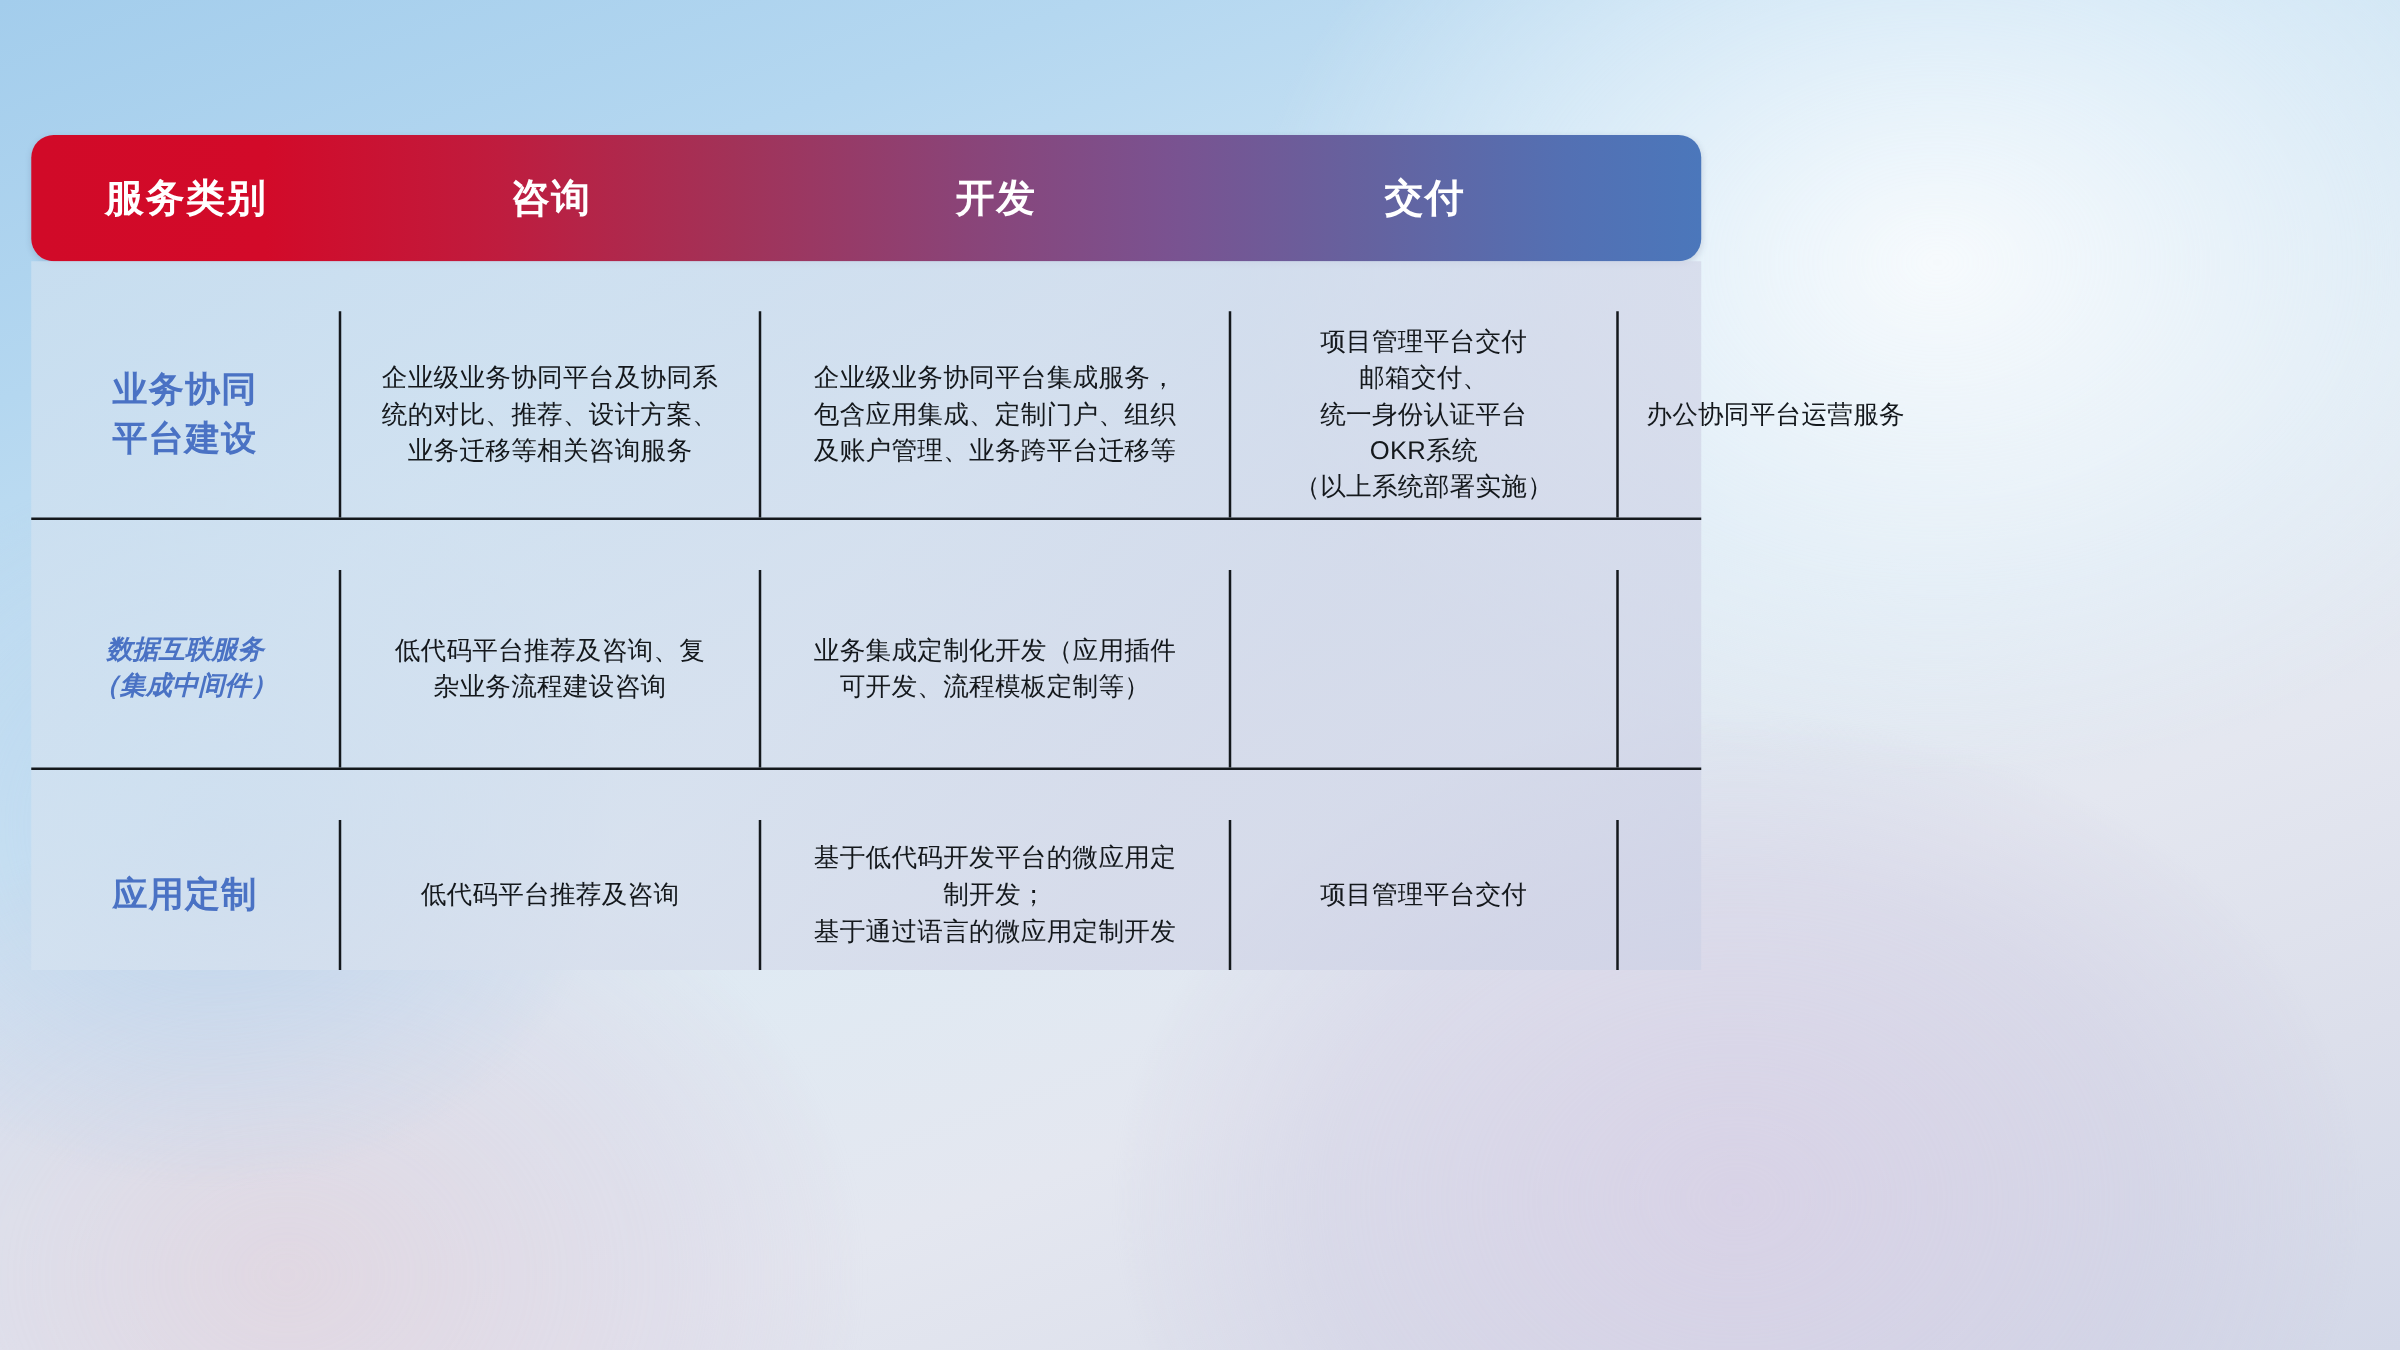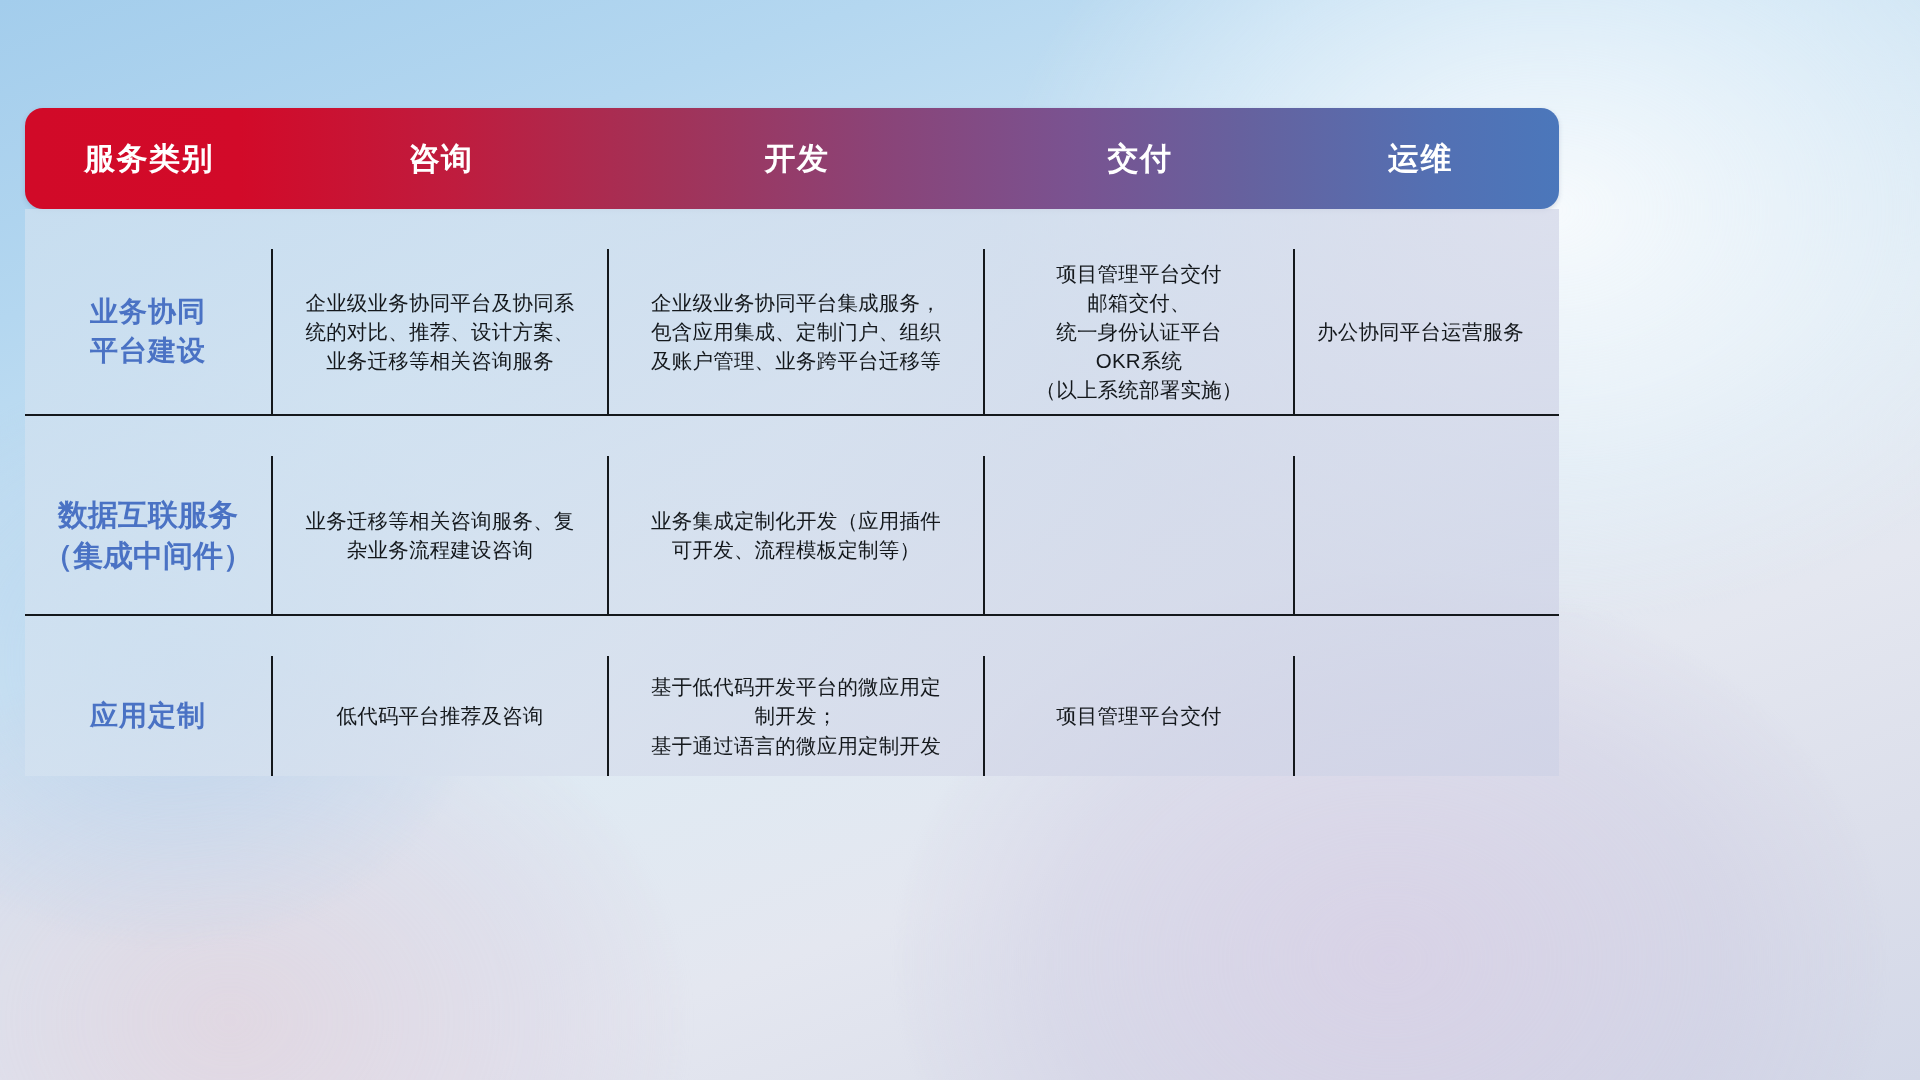--- a/index.html
+++ b/index.html
@@ -69,21 +69,21 @@
     border-radius: 50%;
     background: radial-gradient(ellipse at center, rgba(170,205,235,0.55) 0%, rgba(185,212,238,0.25) 52%, rgba(200,220,240,0) 78%);
     filter: blur(7px);
   }
 
   
   #table-wrap {
     position: absolute;
     left: 25px;
     top: 108px;
-    width: 1534px;
+    width: 1336px;
     height: 668px;
   }
 
   
   #header-bar {
     position: relative;
     height: 101px;
     border-radius: 18px;
     background: linear-gradient(90deg,
         #d10a28 0%,
@@ -162,21 +162,21 @@
   
   .tcell.sep { border-right: 2px solid #14181c; }
 
   .tcell.rowlabel {
     color: #4a72c4;
     font-weight: bold;
     font-size: 28px;
     line-height: 1.38;
     letter-spacing: 1px;
   }
-  .tcell.rowlabel.wide { font-size: 30px; letter-spacing: 0px; }
+  .tcell.rowlabel.wide { font-size: 21px; letter-spacing: 0px; font-style: italic; }
 
   .tcell.empty { }
 </style>
 </head>
 <body>
 
 <div id="bg-base"></div>
 <div id="bg-glow-tr"></div>
 <div id="bg-glow-br"></div>
 <div id="bg-glow-bl"></div>
@@ -207,21 +207,21 @@
 邮箱交付、
 统一身份认证平台
 OKR系统
 （以上系统部署实施）</div>
       <div class="tcell col-4">办公协同平台运营服务</div>
     </div>
 
     <div class="trow r1">
       <div class="tcell col-0 rowlabel wide sep">数据互联服务
 （集成中间件）</div>
-      <div class="tcell col-1 sep">业务迁移等相关咨询服务、复
+      <div class="tcell col-1 sep">低代码平台推荐及咨询、复
 杂业务流程建设咨询</div>
       <div class="tcell col-2 sep">业务集成定制化开发（应用插件
 可开发、流程模板定制等）</div>
       <div class="tcell col-3 sep empty"></div>
       <div class="tcell col-4 empty"></div>
     </div>
 
     <div class="trow r2">
       <div class="tcell col-0 rowlabel sep">应用定制</div>
       <div class="tcell col-1 sep">低代码平台推荐及咨询</div>

